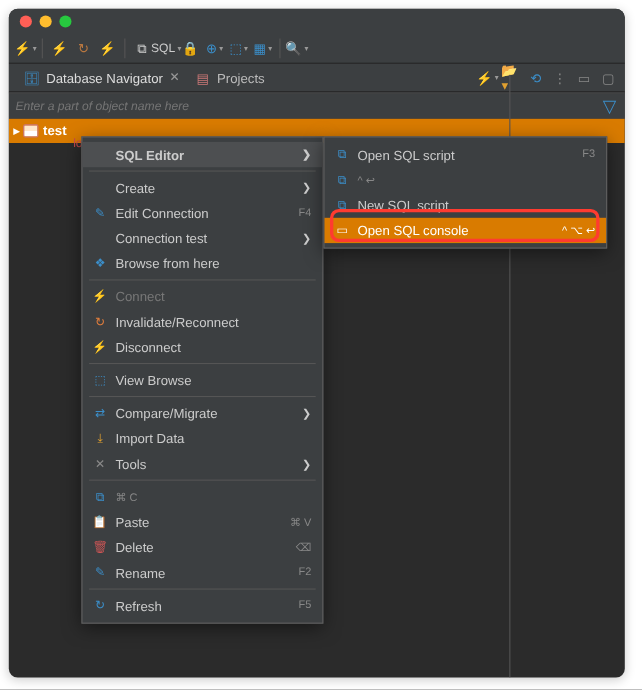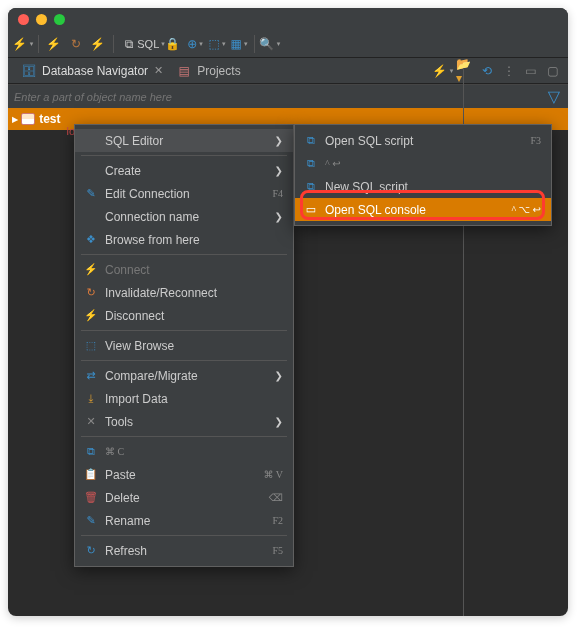--- a/index.html
+++ b/index.html
@@ -30,32 +30,32 @@
   .disc { color:#fff; font-size:8px; margin-right:3px;}
   .db-icon { width:14px; height:12px; margin-right:4px; background:linear-gradient(#ffe8cc 50%, #fff 50%); border-radius:2px; border:1px solid #c77;}
   .host { color:#cc4a4a; font-size:11px; margin-left:6px;margin-top:24px;}
   .content-split { position:absolute; left:455px; top:60px; bottom:0; width:1px; background:#555;}
   
   
   .ctx { position:absolute; background:#3c3f41; border:1px solid #606060; box-shadow:0 4px 16px rgba(0,0,0,.5); padding:4px 0;}
   .ctx1 { left:66px; top:116px; width:220px;}
   .mi { display:flex; align-items:center; height:23px; padding:0 10px 0 8px; color:#ccc; font-size:12px; gap:6px; white-space:nowrap;}
   .mi.dim { color:#777; }
-  .mi.hover { background:#4d4f51;}
+  .mi.hover { background:#4d4f51;font-weight:bold;}
   .mi .ico { width:16px; height:16px; display:flex; align-items:center; justify-content:center; font-size:11px;}
   .mi .lbl { flex:1; }
   .mi .arrow { color:#ccc; font-size:10px;}
   .mi .shortcut { color:#888; font-size:10px;}
   .sep { height:1px; background:#555; margin:3px 6px;}
   
   .ctx2 { position:absolute; left:286px; top:116px; width:258px; background:#3c3f41; border:1px solid #606060; box-shadow:0 4px 16px rgba(0,0,0,.5); padding:4px 0;}
   .mi.sel { background:#d97b00; color:#fff;}
   .mi.sel .shortcut { color:#fff;}
   .highlight-ring { position:absolute; left:292px; top:182px; width:245px; height:30px; border:3px solid #ff3b30; border-radius:8px; pointer-events:none;}
-  .keycombo { font-family: Liberation Serif, serif; font-size:11px;text-align:center; }
+  .keycombo { font-family: Liberation Sans, sans-serif; font-size:11px;text-align:center; }
 </style>
 </head>
 <body>
 
 <div class="app">
   <div class="titlebar">
     <div class="tl-dot red"></div>
     <div class="tl-dot yellow"></div>
     <div class="tl-dot green"></div>
   </div>
@@ -123,21 +123,21 @@
         <span class="lbl">Create</span>
         <span class="arrow">❯</span>
       </div>
       <div class="mi">
         <span class="ico" style="color: rgb(59, 142, 201);">✎</span>
         <span class="lbl">Edit Connection</span>
         <span class="shortcut keycombo">F4</span>
       </div>
       <div class="mi">
         <span class="ico"></span>
-        <span class="lbl">Connection name</span>
+        <span class="lbl">Connection test</span>
         <span class="arrow">❯</span>
       </div>
       <div class="mi">
         <span class="ico" style="color: rgb(59, 142, 201);">❖</span>
         <span class="lbl">Browse from here</span>
       </div>
       <div class="sep"></div>
       <div class="mi dim">
         <span class="ico">⚡</span>
         <span class="lbl">Connect</span>

